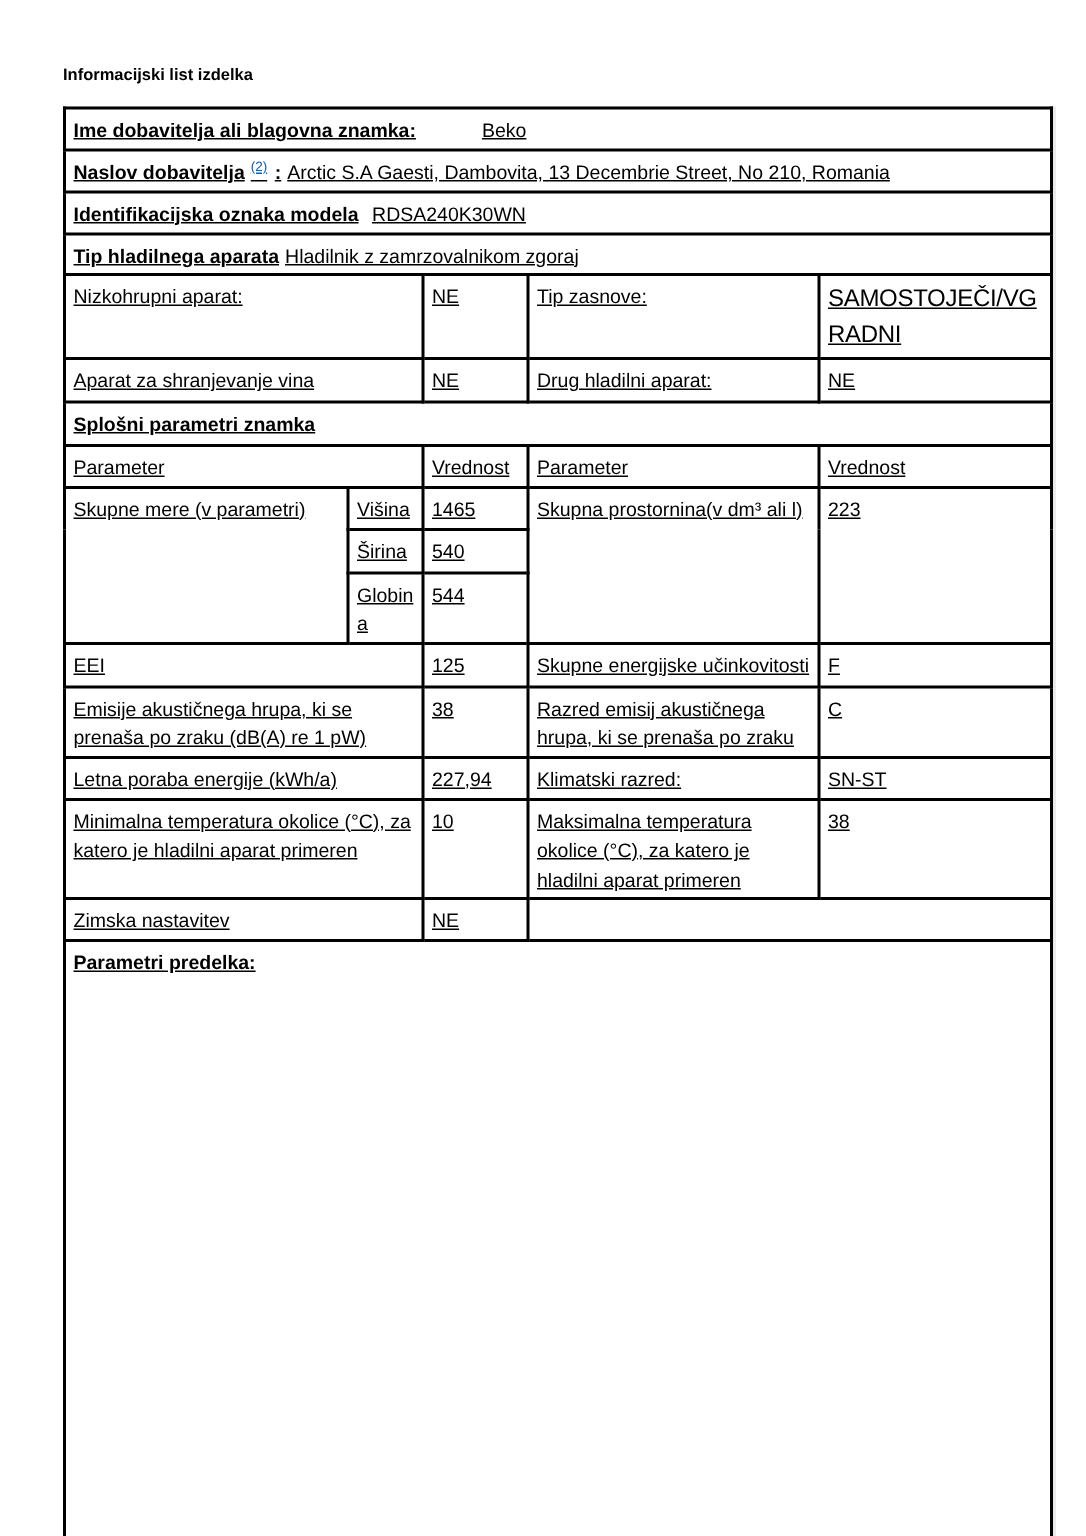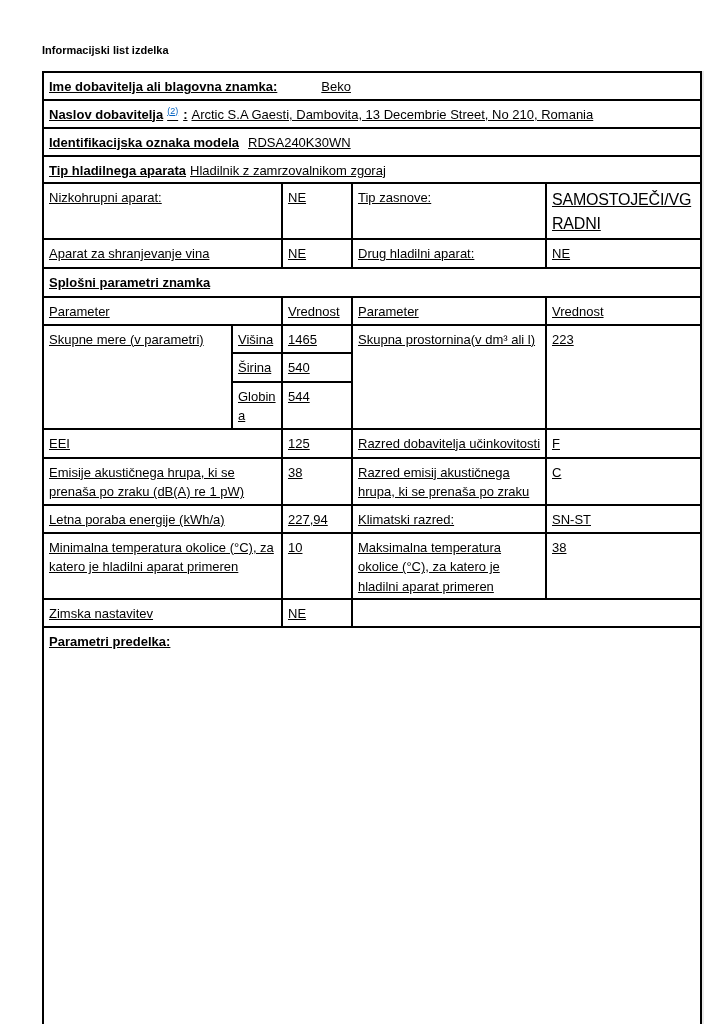--- a/index.html
+++ b/index.html
@@ -139,21 +139,21 @@
     <td>540</td>
   </tr>
   <tr class="h28">
     <td>Globina</td>
     <td>544</td>
   </tr>
 
   <tr class="h29">
     <td colspan="2">EEI</td>
     <td>125</td>
-    <td>Razred dobavitelja učinkovitosti</td>
+    <td>Skupne energijske učinkovitosti</td>
     <td>F</td>
   </tr>
 
   <tr class="h44">
     <td colspan="2">Emisije akustičnega hrupa, ki se prenaša po zraku (dB(A) re 1 pW)</td>
     <td>38</td>
     <td>Razred emisij akustičnega hrupa, ki se prenaša po zraku</td>
     <td>C</td>
   </tr>
 

